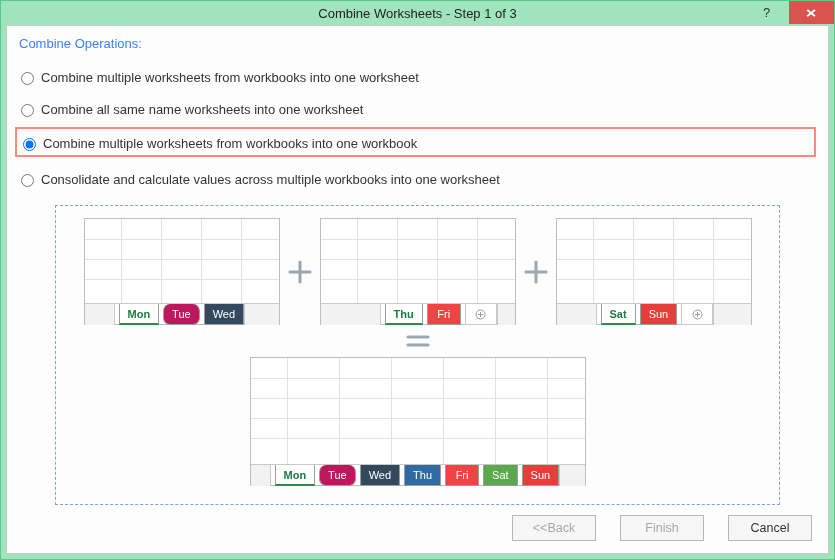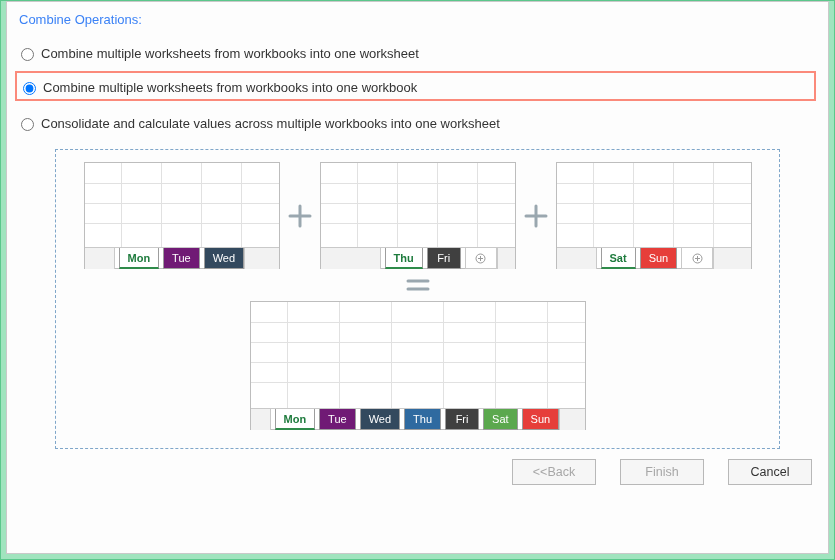--- a/index.html
+++ b/index.html
@@ -28,49 +28,64 @@
   .grid.small { height:84px; }
   .grid.large { height:106px; }
   .grid::before, .grid::after { content:""; position:absolute; background:transparent; }
   .grid .hline, .grid .vline { position:absolute; background:#e1e1e1; }
   .vline { width:1px; top:0; bottom:0; }
   .hline { height:1px; left:0; right:0; }
   .tabs { display:flex; height:21px; background:#fff; border-top:1px solid #c9c9c9; }
   .tab { height:21px; line-height:20px; padding:0 8px; font-size:11px; margin-left:4px; border:1px solid #9d9d9d; border-top:none; text-align:center; min-width:34px; }
   .tab.first-spacer { border:none; border-top:none; background:#f2f2f2; min-width:30px; border-right:1px solid #c9c9c9; margin-left:0;}
   .tab.active { background:#fff; color:#1e7b3d; font-weight:bold; border-bottom:2px solid #2f8b4a; border-top:none; }
-  .tab.orange { background:#701a75; color:#fff; }
+  .tab.orange { background:#be185d; color:#fff;border-radius:7px; }
   .tab.navy { background:#33495e; color:#fff; }
   .tab.blue { background:#2f6aa0; color:#fff; }
-  .tab.royal { background:#404040; color:#fff; }
+  .tab.royal { background:#ef4444; color:#fff; }
   .tab.green { background:#5ba84e; color:#fff; }
   .tab.red { background:#e63e3a; color:#fff; }
   .tab.plus { background:#fff; color:#888; border:1px solid #c9c9c9; border-top:none; display:flex; align-items:center; justify-content:center; min-width:32px; }
   .tab.plus svg { display:block; }
   .tab.trail { flex:1; border:none; border-top:none; background:#f2f2f2; margin-left:0; min-width:4px; border-left:1px solid #c9c9c9;}
   .op { width:40px; display:flex; align-items:center; justify-content:center; }
   .op svg { display:block; }
   .eq-row { display:flex; justify-content:center; margin:6px 0; }
   .footer { padding:10px 4px 0 0; display:flex; justify-content:flex-end; gap:24px; }
   .btn { min-width:84px; height:26px; border:1px solid #b8b8b8; background:#f6f6f6; font-size:12.5px; color:#333; display:flex; align-items:center; justify-content:center; padding:0 16px; }
   .btn.disabled { color:#a7a7a7; background:#f6f6f6; }
 </style>
 </head>
 <body>
 
 <div class="window">
+  <div class="titlebar">
+    <div class="title">Combine Worksheets - Step 1 of 3</div>
+    <div class="titlebar-buttons">
+      <div class="tb-btn tb-help">
+          <span>?</span>
+        </div>
+      <div class="tb-btn tb-close">
+          <span>×</span>
+        </div>
+    </div>
+  </div>
 
   <div class="client">
     <div class="group-label">Combine Operations:</div>
 
     <div class="radio-row">
       <input type="radio" name="combine-op" style="">
       <label>Combine multiple worksheets from workbooks into one worksheet</label>
     </div>
 
+    <div class="radio-row">
+      <input type="radio" name="combine-op" style="">
+      <label>Combine all same name worksheets into one worksheet</label>
+    </div>
 
     <div class="highlight-box">
       <div class="radio-row" style="margin:0;">
         <input type="radio" name="combine-op" checked="" style="">
         <label>Combine multiple worksheets from workbooks into one workbook</label>
       </div>
     </div>
 
     <div class="radio-row">
       <input type="radio" name="combine-op" style="">

